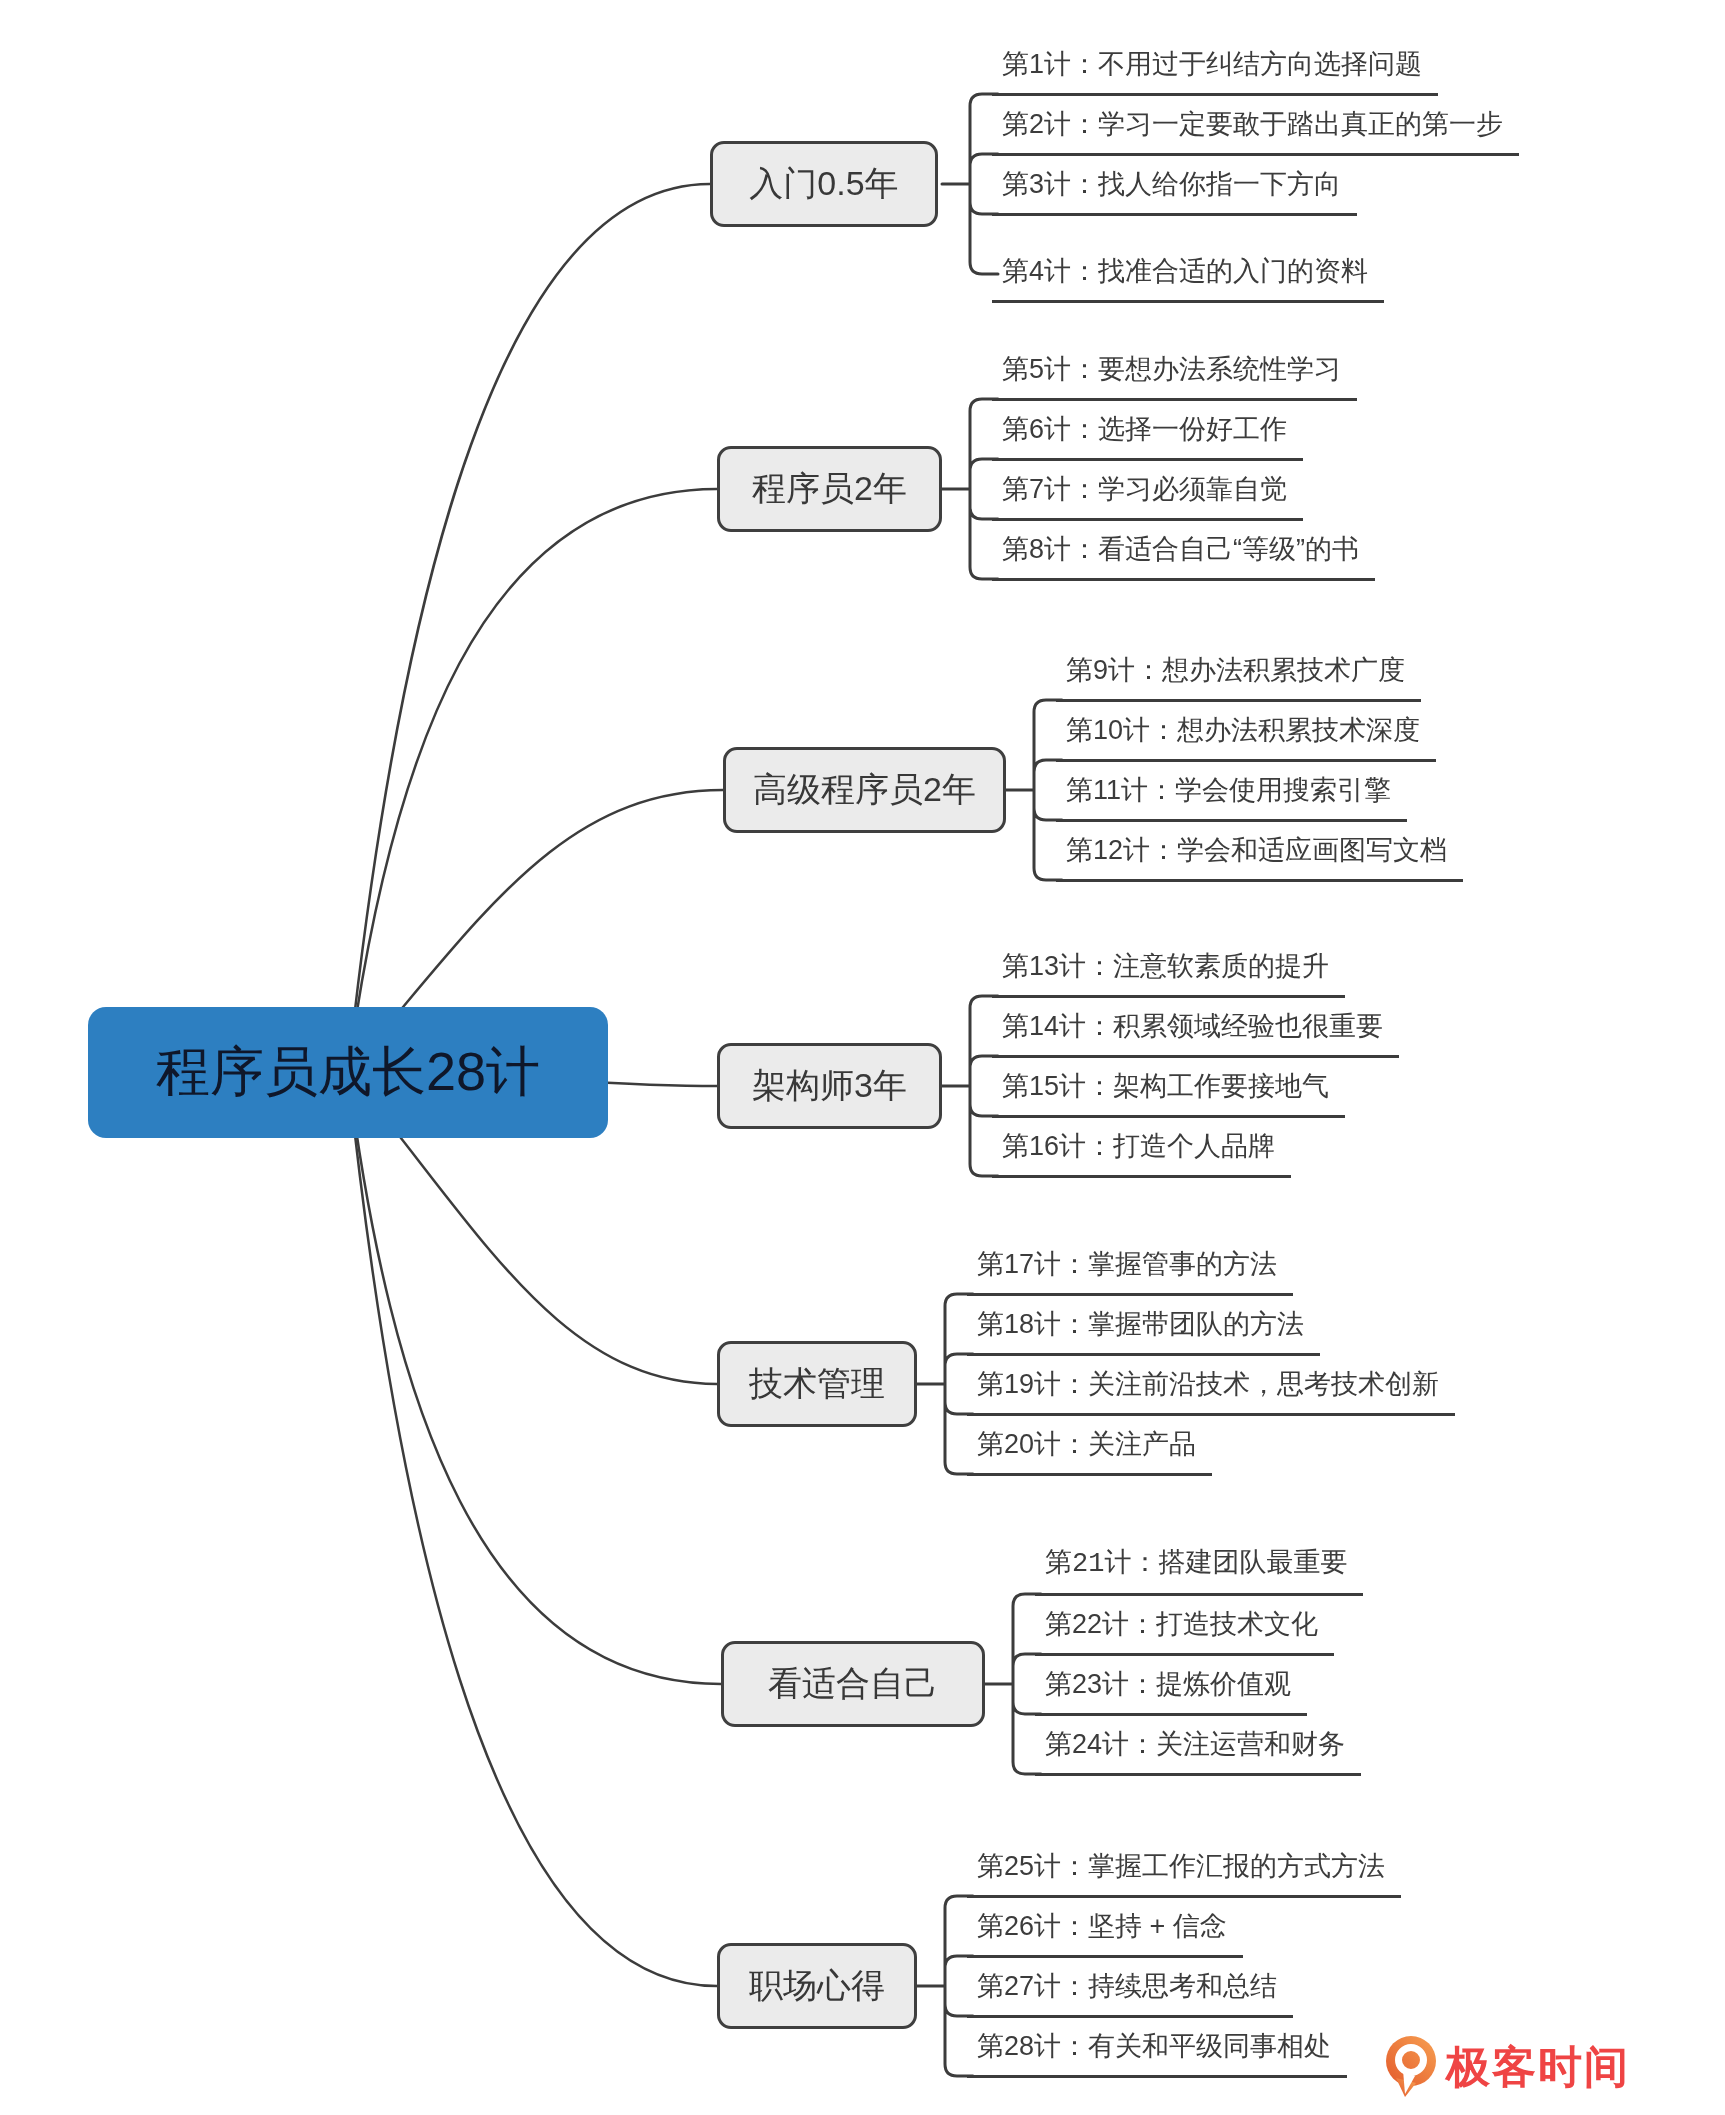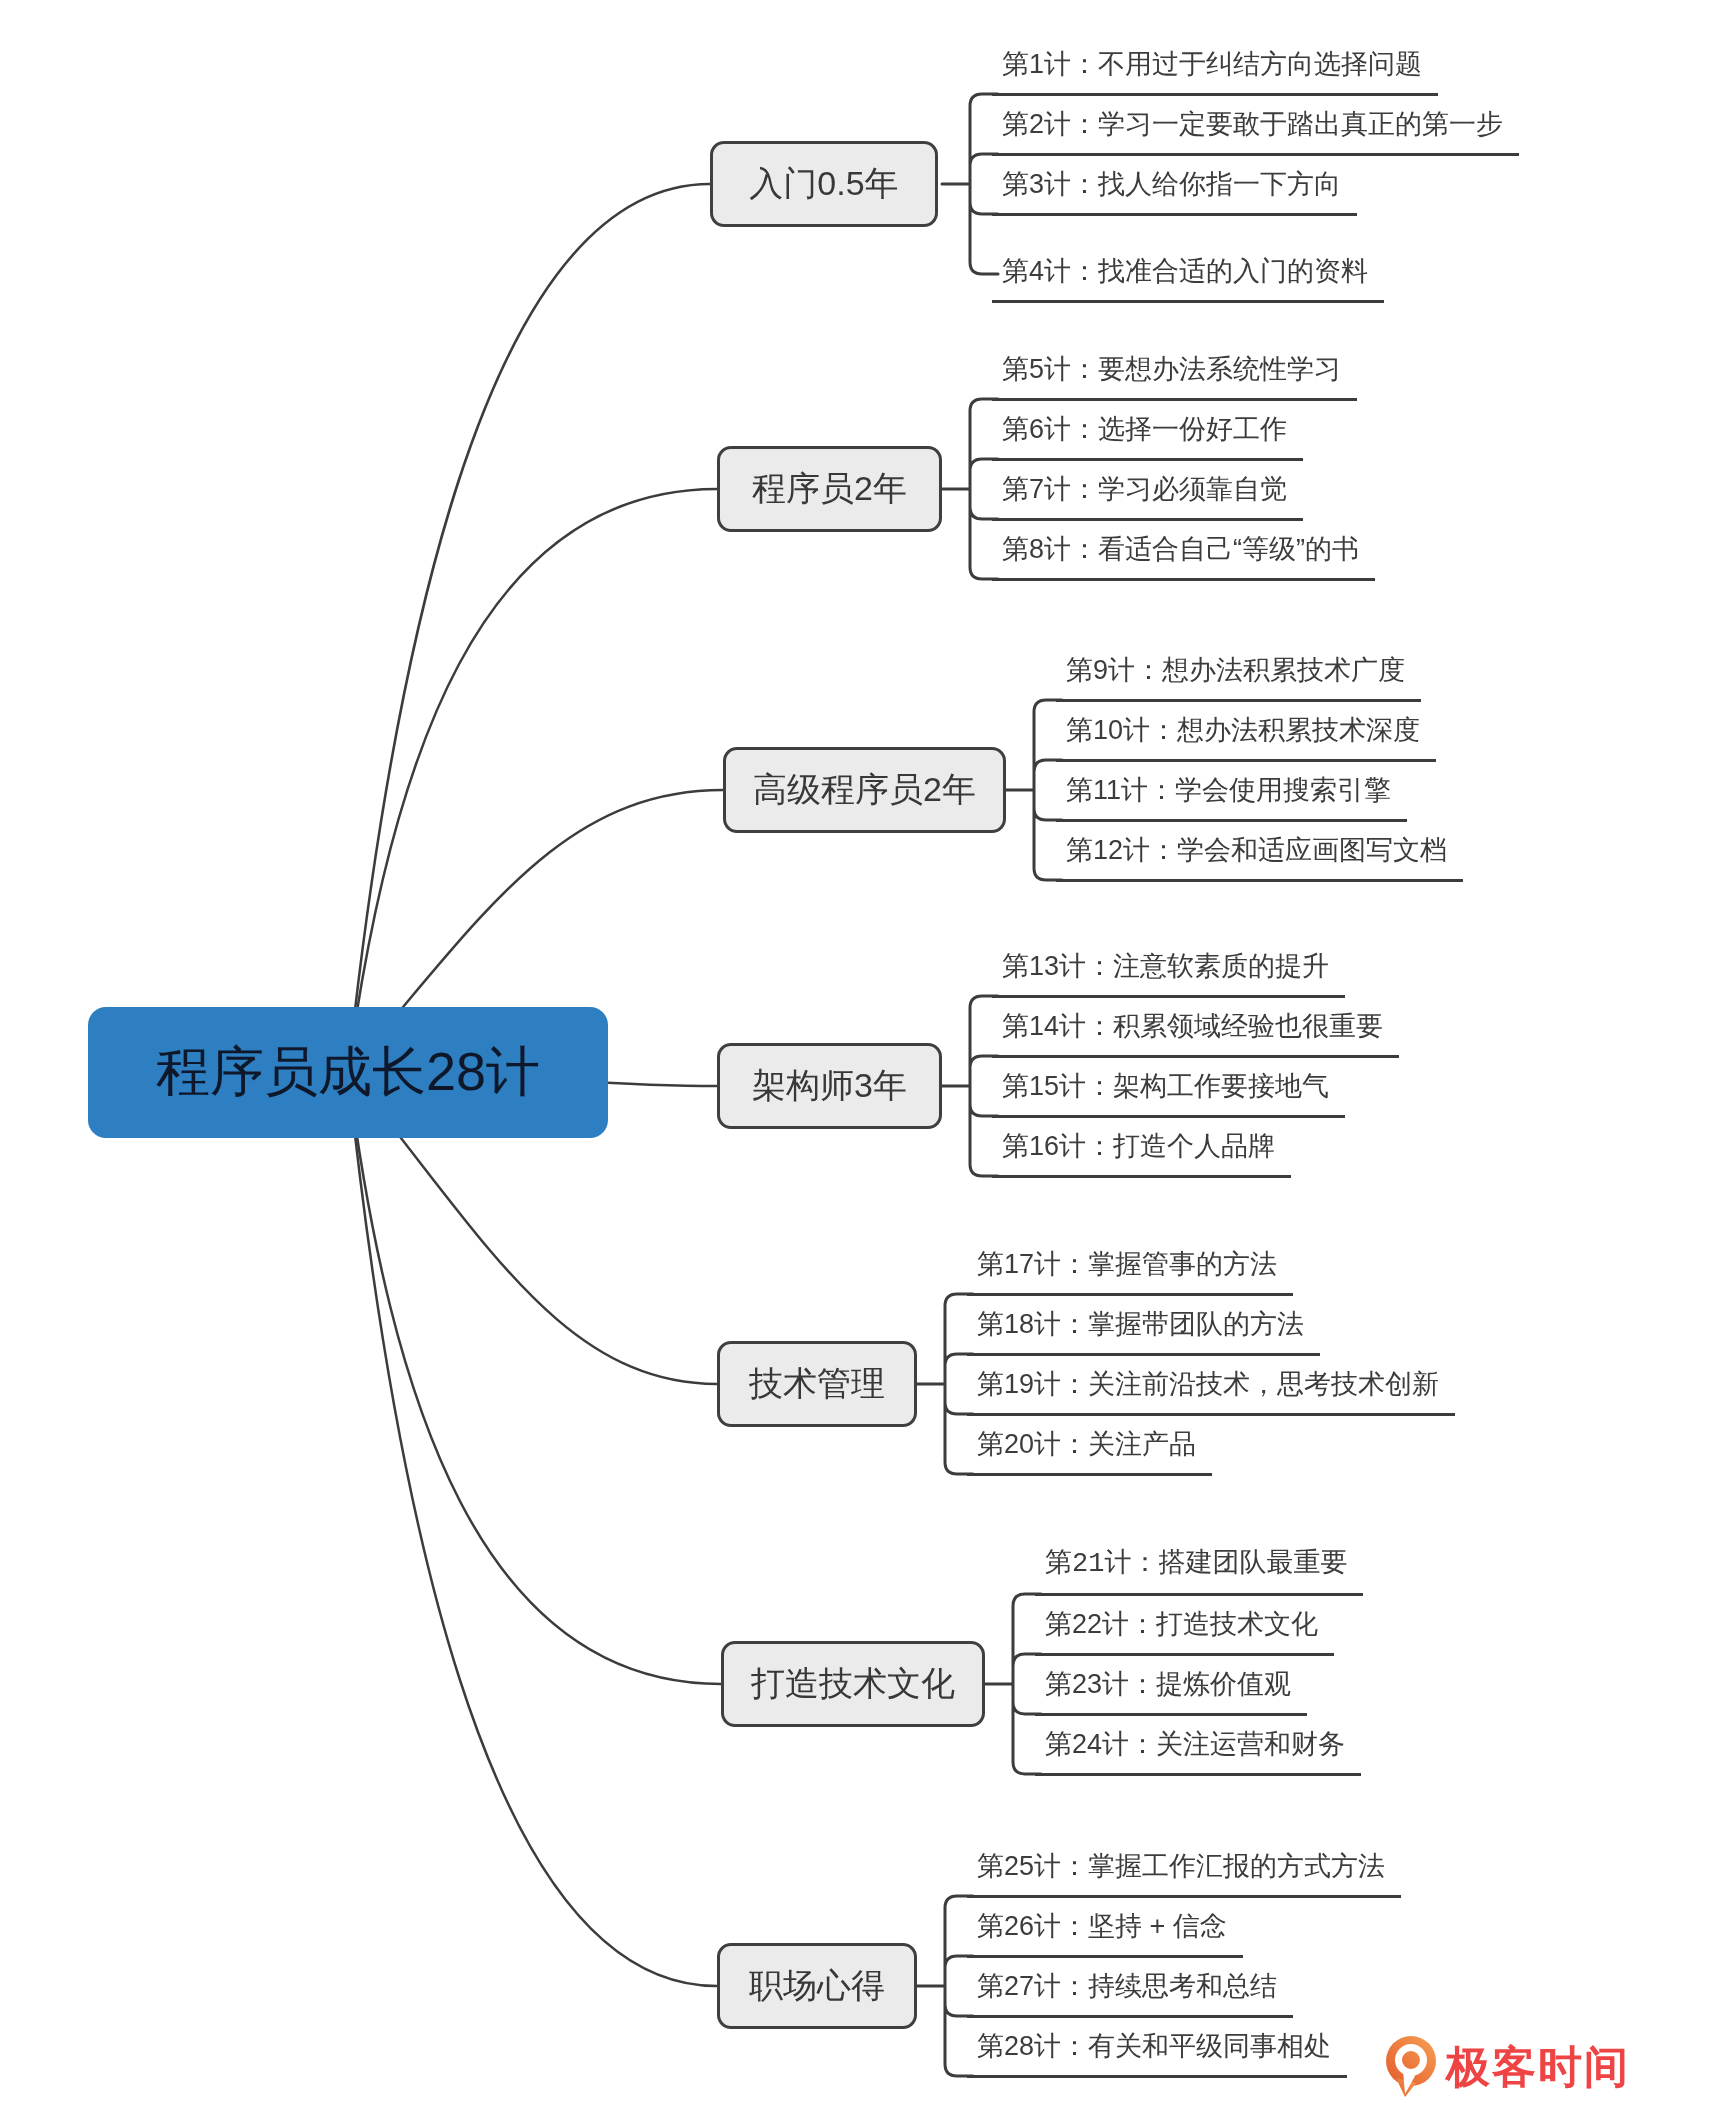--- a/index.html
+++ b/index.html
@@ -85,21 +85,21 @@
     </g>
   </svg>
 
   <div class="central">程序员成长28计</div>
 
   <div class="bnode" style="left:710px;top:141px;width:228px;">入门0.5年</div>
   <div class="bnode" style="left:717px;top:446px;width:225px;">程序员2年</div>
   <div class="bnode" style="left:723px;top:747px;width:283px;">高级程序员2年</div>
   <div class="bnode" style="left:717px;top:1043px;width:225px;">架构师3年</div>
   <div class="bnode" style="left:717px;top:1341px;width:200px;">技术管理</div>
-  <div class="bnode" style="left:721px;top:1641px;width:264px;">打造技术文化</div>
+  <div class="bnode" style="left:721px;top:1641px;width:264px;">看适合自己</div>
   <div class="bnode" style="left:717px;top:1943px;width:200px;">职场心得</div>
 
   <div class="leaf" style="left:992px;top:36px;">第1计：不用过于纠结方向选择问题</div>
   <div class="leaf" style="left:992px;top:96px;">第2计：学习一定要敢于踏出真正的第一步</div>
   <div class="leaf" style="left:992px;top:156px;">第3计：找人给你指一下方向</div>
   <div class="leaf" style="left:992px;top:216px;margin-top:27px;">第4计：找准合适的入门的资料</div>
 
   <div class="leaf" style="left:992px;top:341px;">第5计：要想办法系统性学习</div>
   <div class="leaf" style="left:992px;top:401px;">第6计：选择一份好工作</div>
   <div class="leaf" style="left:992px;top:461px;">第7计：学习必须靠自觉</div>

